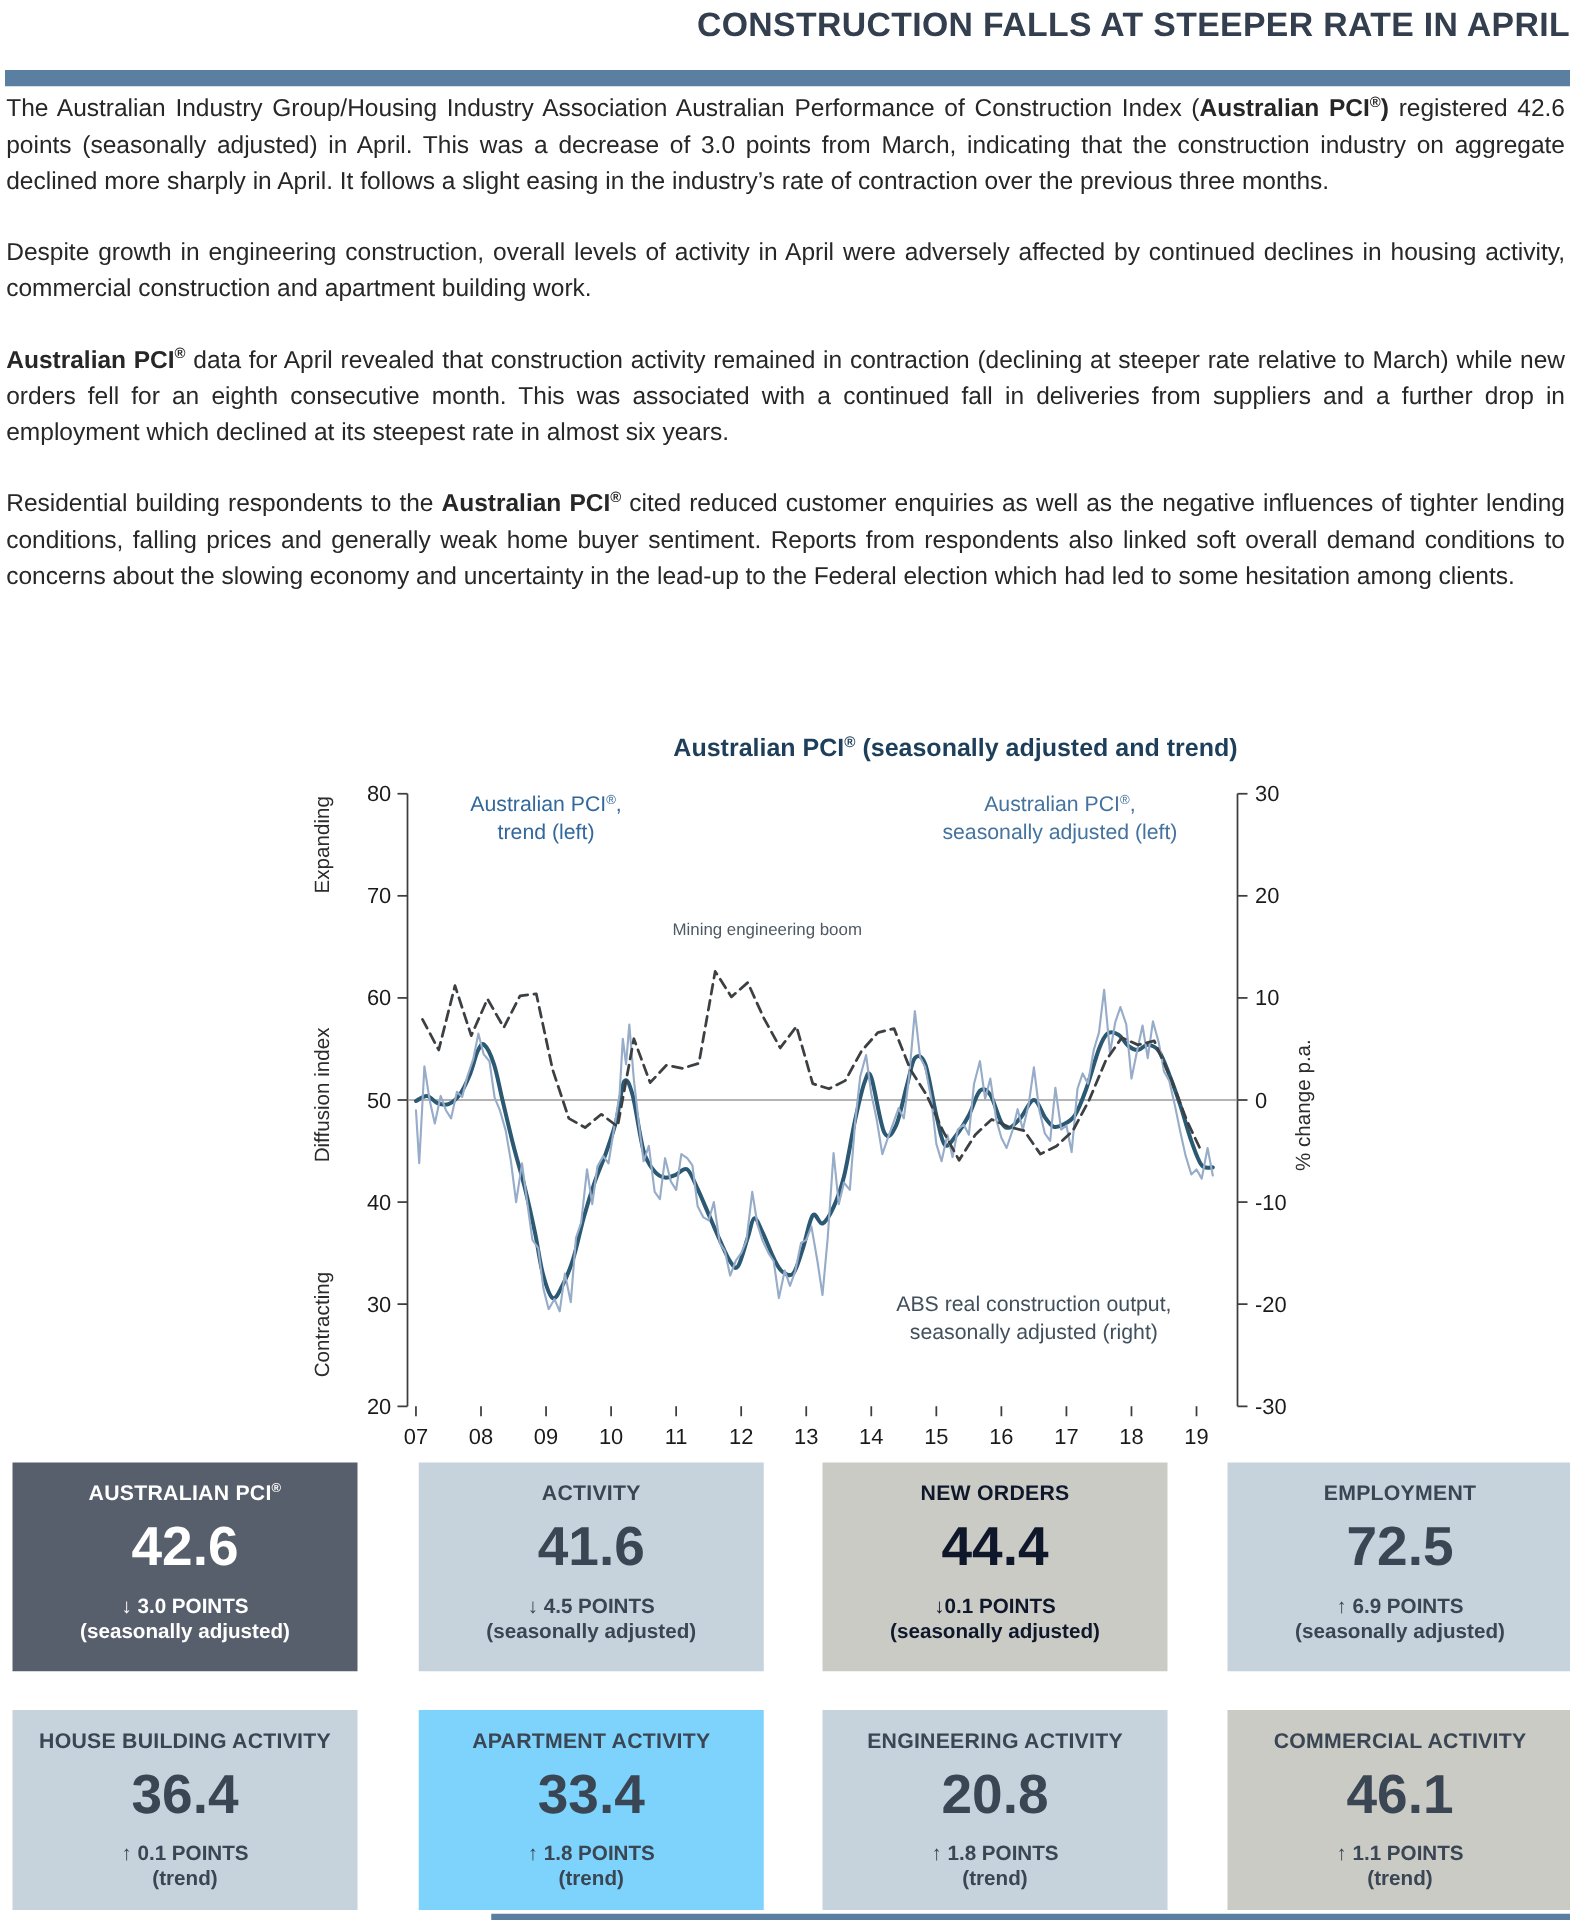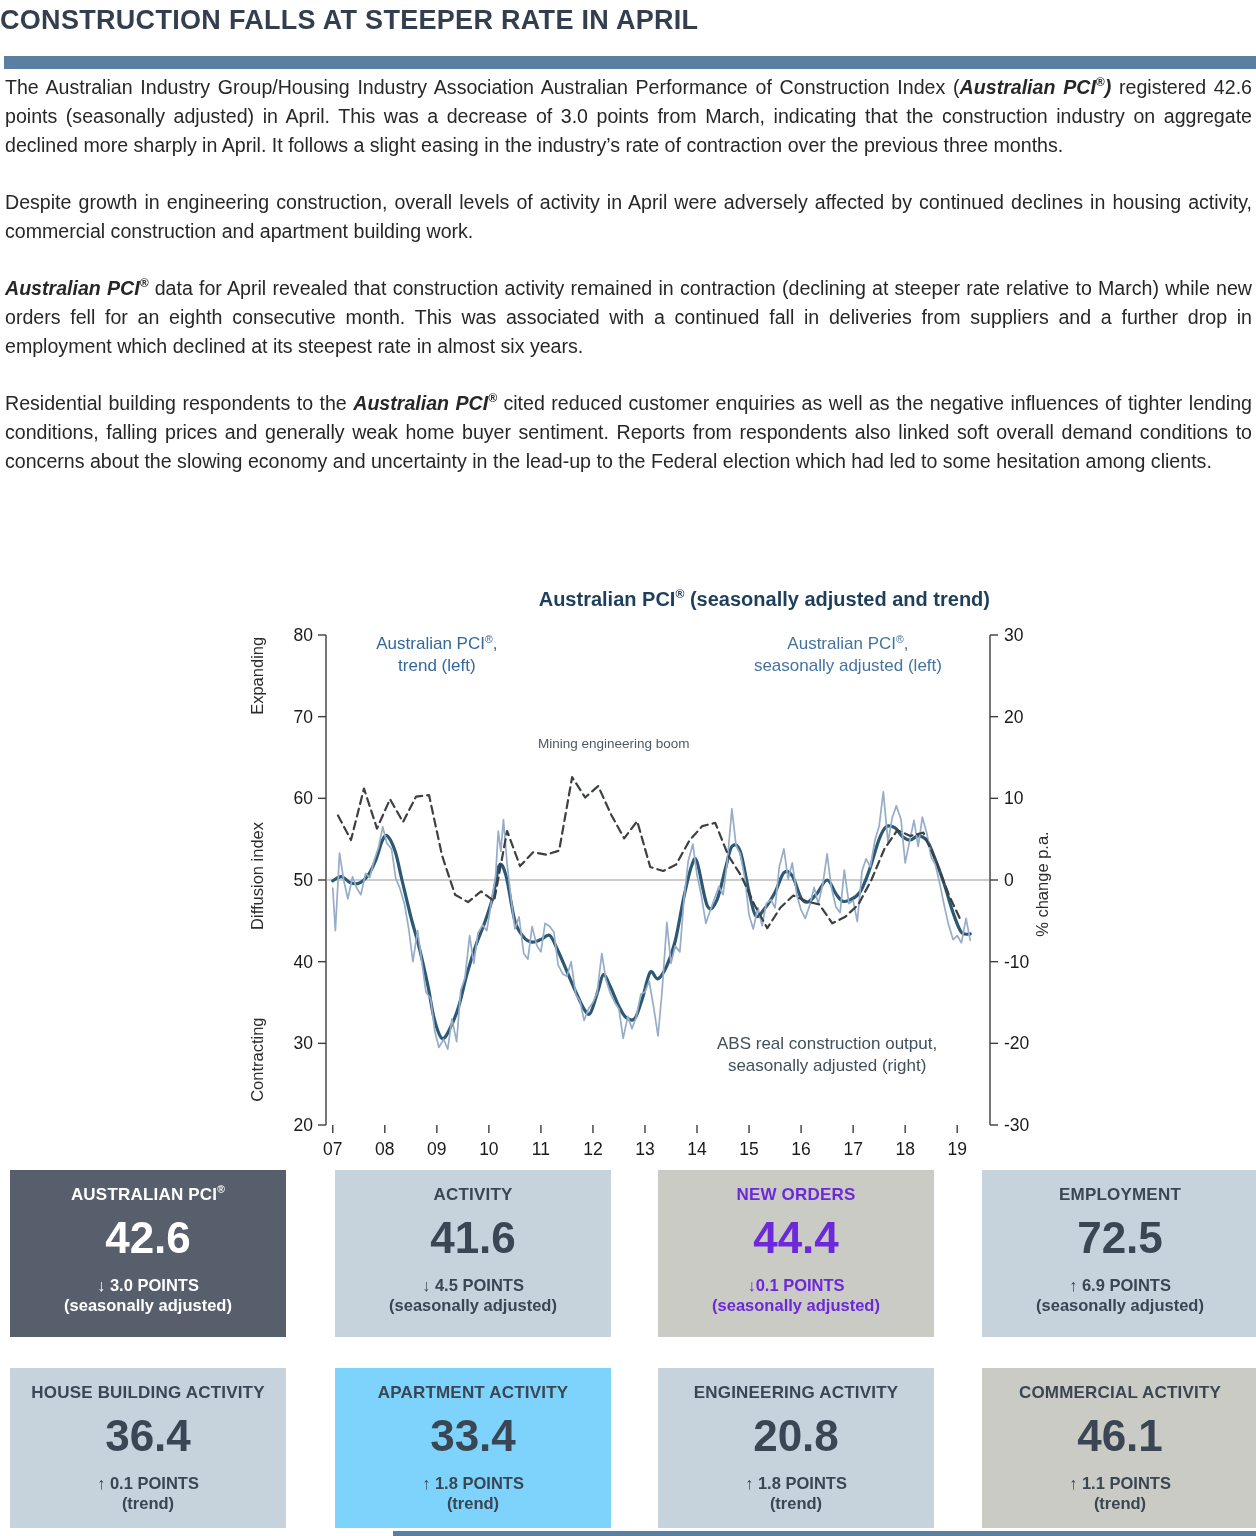--- a/index.html
+++ b/index.html
@@ -1,24 +1,24 @@
 <!DOCTYPE html>
 <html><head>
 <meta charset="utf-8">
 <style>
   html,body{margin:0;padding:0;background:#ffffff;}
   .page{position:relative;width:1256px;height:1536px;background:#ffffff;overflow:hidden;
         font-family:"Liberation Sans",sans-serif;color:#262626;}
-  .main-title{position:absolute;top:5px;left:0;width:100%;margin:0;text-align:left;
+  .main-title{position:absolute;top:5px;left:0;width:100%;margin:0;text-align:right;
         font-size:27px;font-weight:700;color:#333F4E;letter-spacing:.3px;}
   .divider{position:absolute;top:56px;left:4px;right:0;height:13px;background:#5B7FA0;}
   .paragraphs{position:absolute;top:73px;left:5px;width:1247px;font-size:19.6px;
         line-height:29px;text-align:justify;color:#272727;}
   .paragraphs p{margin:0 0 28px 0;}
-  .bold{font-weight:700;font-style:italic;}
+  .bold{font-weight:700;}
   sup.reg{font-size:61%;vertical-align:super;line-height:0;}
   .chart-title{position:absolute;top:588px;left:326px;width:664px;text-align:right;
         font-size:20px;font-weight:700;color:#1E3F5B;z-index:2;}
   svg.chart{position:absolute;top:585px;left:0;z-index:1;}
   .stat-box{position:absolute;display:flex;flex-direction:column;align-items:center;
         text-align:center;box-sizing:border-box;}
   .stat-box .label{margin-top:15px;font-size:17px;font-weight:700;letter-spacing:.2px;}
   .stat-box .value{margin-top:8px;font-size:44px;font-weight:700;line-height:50px;}
   .stat-box .delta{margin-top:13px;font-size:16.5px;font-weight:700;}
   .stat-box .basis{margin-top:1px;font-size:16.5px;font-weight:700;}
@@ -116,21 +116,21 @@
         <div class="value">42.6</div>
         <div class="delta">↓ 3.0 POINTS</div>
         <div class="basis">(seasonally adjusted)</div>
       </div>
       <div class="stat-box" style="left: 335px; top: 1170px; width: 276px; height: 167px; background: rgb(198, 210, 220); color: rgb(58, 70, 83);">
         <div class="label">ACTIVITY</div>
         <div class="value">41.6</div>
         <div class="delta">↓ 4.5 POINTS</div>
         <div class="basis">(seasonally adjusted)</div>
       </div>
-      <div class="stat-box" style="left: 658px; top: 1170px; width: 276px; height: 167px; background: rgb(203, 203, 198); color: #6d28d9;">
+      <div class="stat-box" style="left: 658px; top: 1170px; width: 276px; height: 167px; background: rgb(203, 203, 198); color: #0f172a;">
         <div class="label">NEW ORDERS</div>
         <div class="value">44.4</div>
         <div class="delta">↓0.1 POINTS</div>
         <div class="basis">(seasonally adjusted)</div>
       </div>
       <div class="stat-box" style="left: 982px; top: 1170px; width: 276px; height: 167px; background: rgb(198, 210, 220); color: rgb(58, 70, 83);">
         <div class="label">EMPLOYMENT</div>
         <div class="value">72.5</div>
         <div class="delta">↑ 6.9 POINTS</div>
         <div class="basis">(seasonally adjusted)</div>

